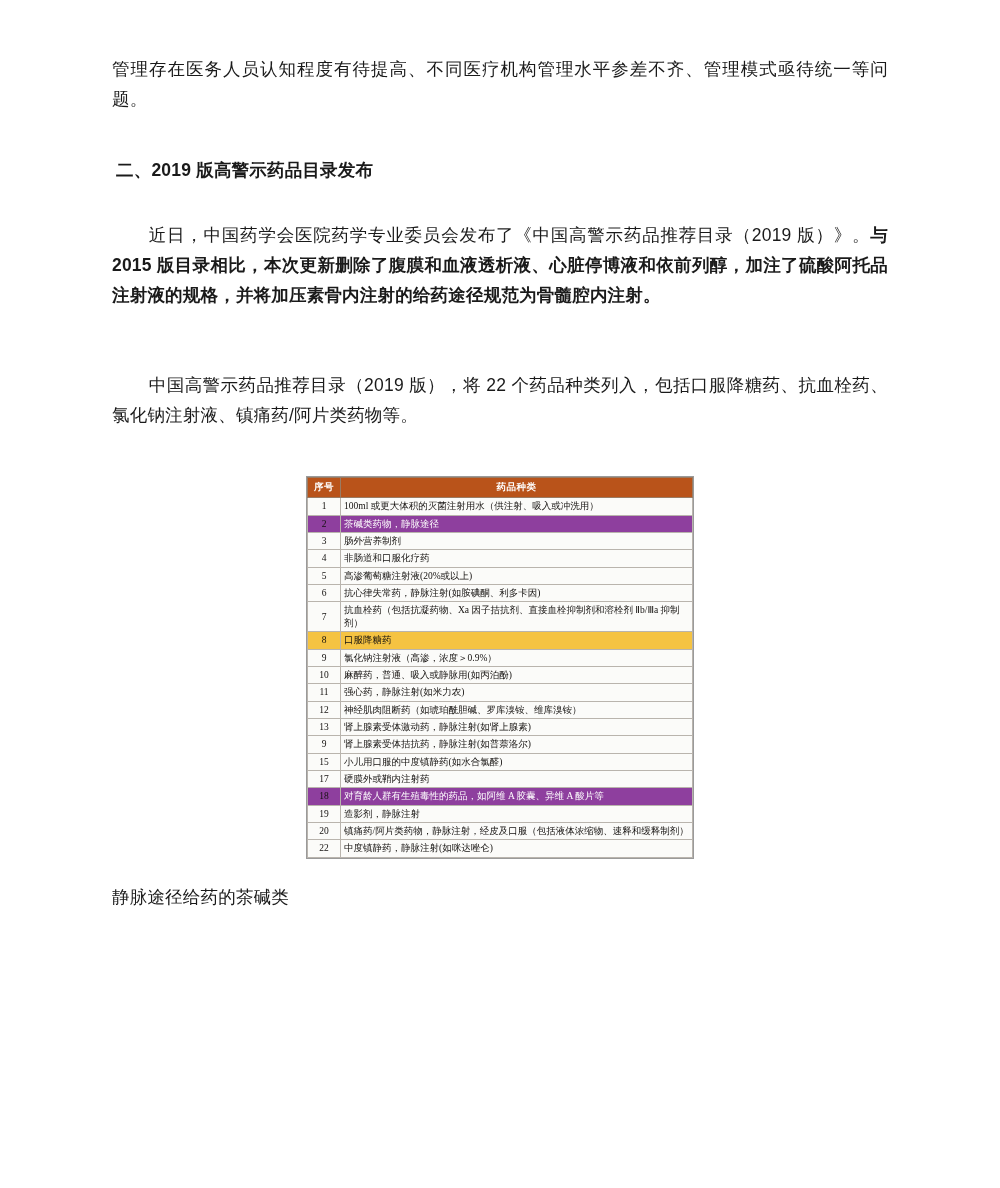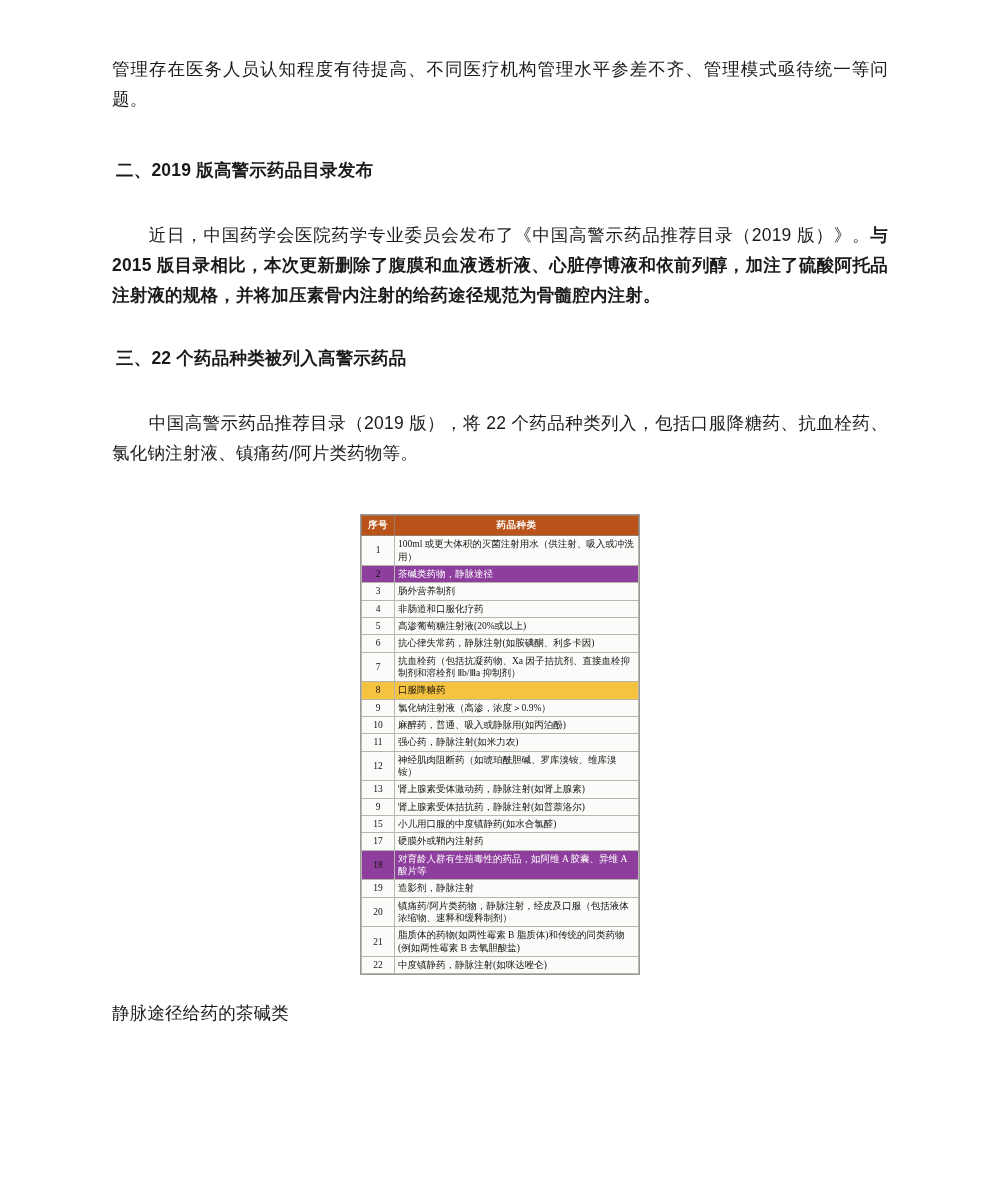--- a/index.html
+++ b/index.html
@@ -38,21 +38,21 @@
     margin: 4px;
     letter-spacing: 0.2px;
   }
   .spacer-lg { height: 38px; }
   .spacer-md { height: 30px; }
   .bold-run { font-weight: bold; }
 
   
   .table-block {
     margin: 46px auto 0 auto;
-    width: 280px;
+    width: 388px;
     border: 1px solid #9a9a9a;
     background: #fbfbf9;
     box-sizing: border-box;
   }
   table.drug-table {
     border-collapse: collapse;
     width: 100%;
     font-family: "Liberation Serif", serif;
     font-size: 9.5px;
     color: #14110f;
@@ -103,21 +103,20 @@
   <div class="spacer-lg"></div>
 
   <h2 class="heading">二、2019 版高警示药品目录发布</h2>
 
   <div class="spacer-md"></div>
 
   <p class="para indent"><span>近日，中国药学会医院药学专业委员会发布了《中国高警示药品推荐目录（2019 版）》。</span><span class="bold-run">与 2015 版目录相比，本次更新删除了腹膜和血液透析液、心脏停博液和依前列醇，加注了硫酸阿托品注射液的规格，并将加压素骨内注射的给药途径规范为骨髓腔内注射。</span></p>
 
   <div class="spacer-md"></div>
 
-  <h2 class="heading">三、22 个药品种类被列入高警示药品</h2>
 
   <div class="spacer-md"></div>
 
   <p class="para indent">中国高警示药品推荐目录（2019 版），将 22 个药品种类列入，包括口服降糖药、抗血栓药、氯化钠注射液、镇痛药/阿片类药物等。</p>
 
   <div class="table-block">
     <table class="drug-table">
       <thead>
         <tr>
           <th>序号</th>
@@ -195,24 +194,20 @@
           </tr>
           <tr>
             <td class="num">19</td>
             <td>造影剂，静脉注射</td>
           </tr>
           <tr>
             <td class="num">20</td>
             <td>镇痛药/阿片类药物，静脉注射，经皮及口服（包括液体浓缩物、速释和缓释制剂）</td>
           </tr>
           <tr>
-            <td class="num">21</td>
-            <td>脂质体的药物(如两性霉素 B 脂质体)和传统的同类药物(例如两性霉素 B 去氧胆酸盐)</td>
-          </tr>
-          <tr>
             <td class="num">22</td>
             <td>中度镇静药，静脉注射(如咪达唑仑)</td>
           </tr>
         </tbody>
     </table>
   </div>
 
   <div class="caption">静脉途径给药的茶碱类</div>
 
 </div>

